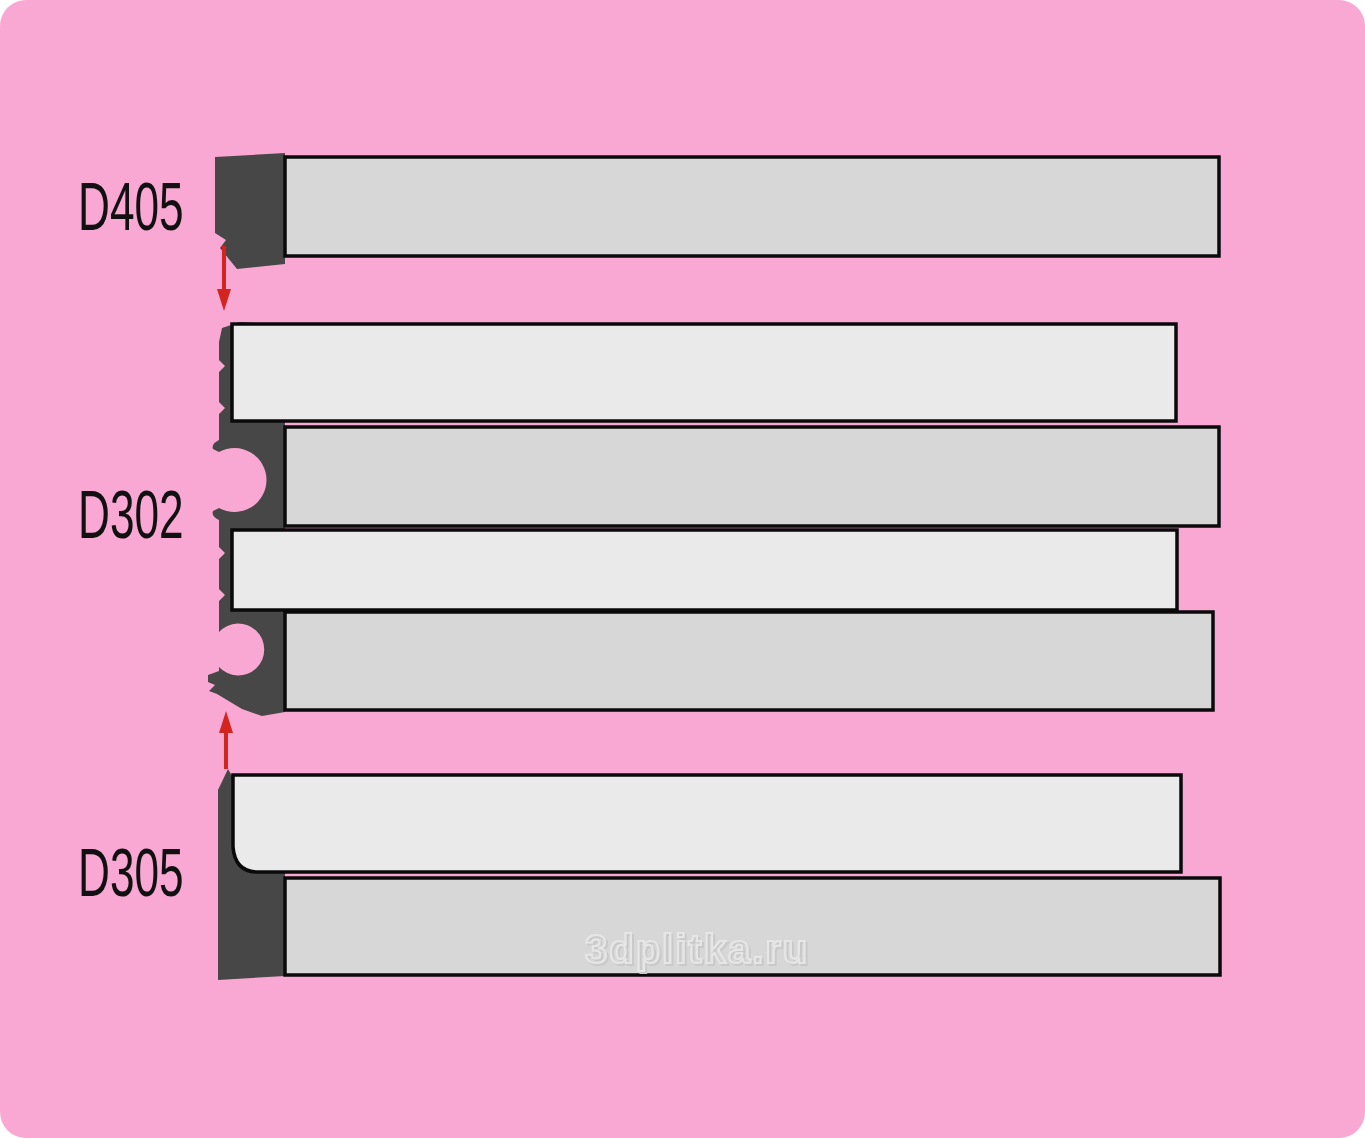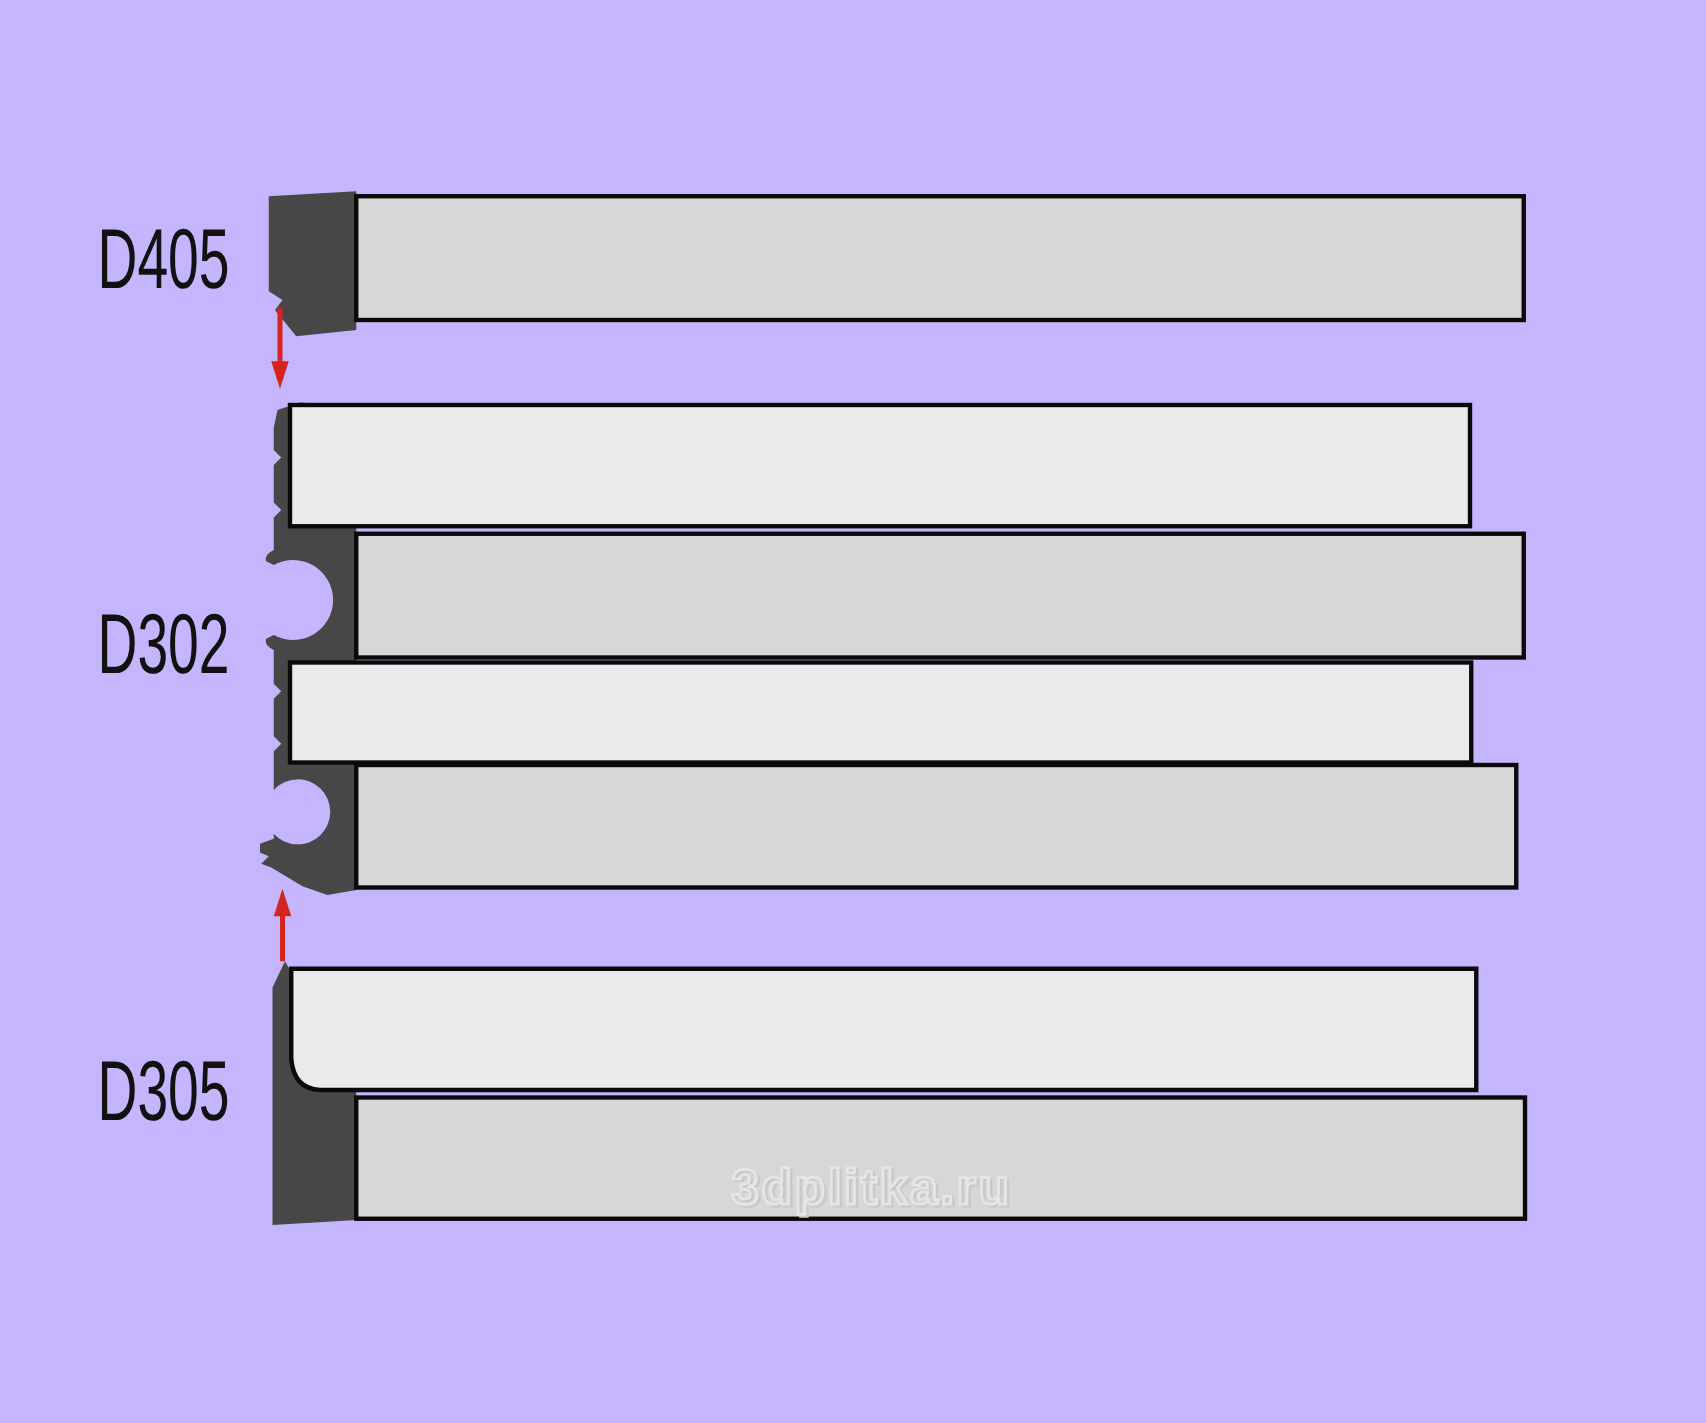--- a/index.html
+++ b/index.html
@@ -8,21 +8,22 @@
     background: #ffffff;
     width: 1365px;
     height: 1138px;
     overflow: hidden;
     font-family: "Liberation Sans", sans-serif;
   }
   .stage {
     position: relative;
     width: 1365px;
     height: 1138px;
-    background: #c4b5fd;
+    background: #f9a8d4;
+    border-radius: 26px;
   }
   svg { display: block; }
   .outlined {
     stroke: #0a0a0a;
     stroke-width: 3.5;
   }
   .no-stroke { stroke: none; }
   .section-label {
     font-size: 68px;
     font-family: "Liberation Sans", sans-serif;

